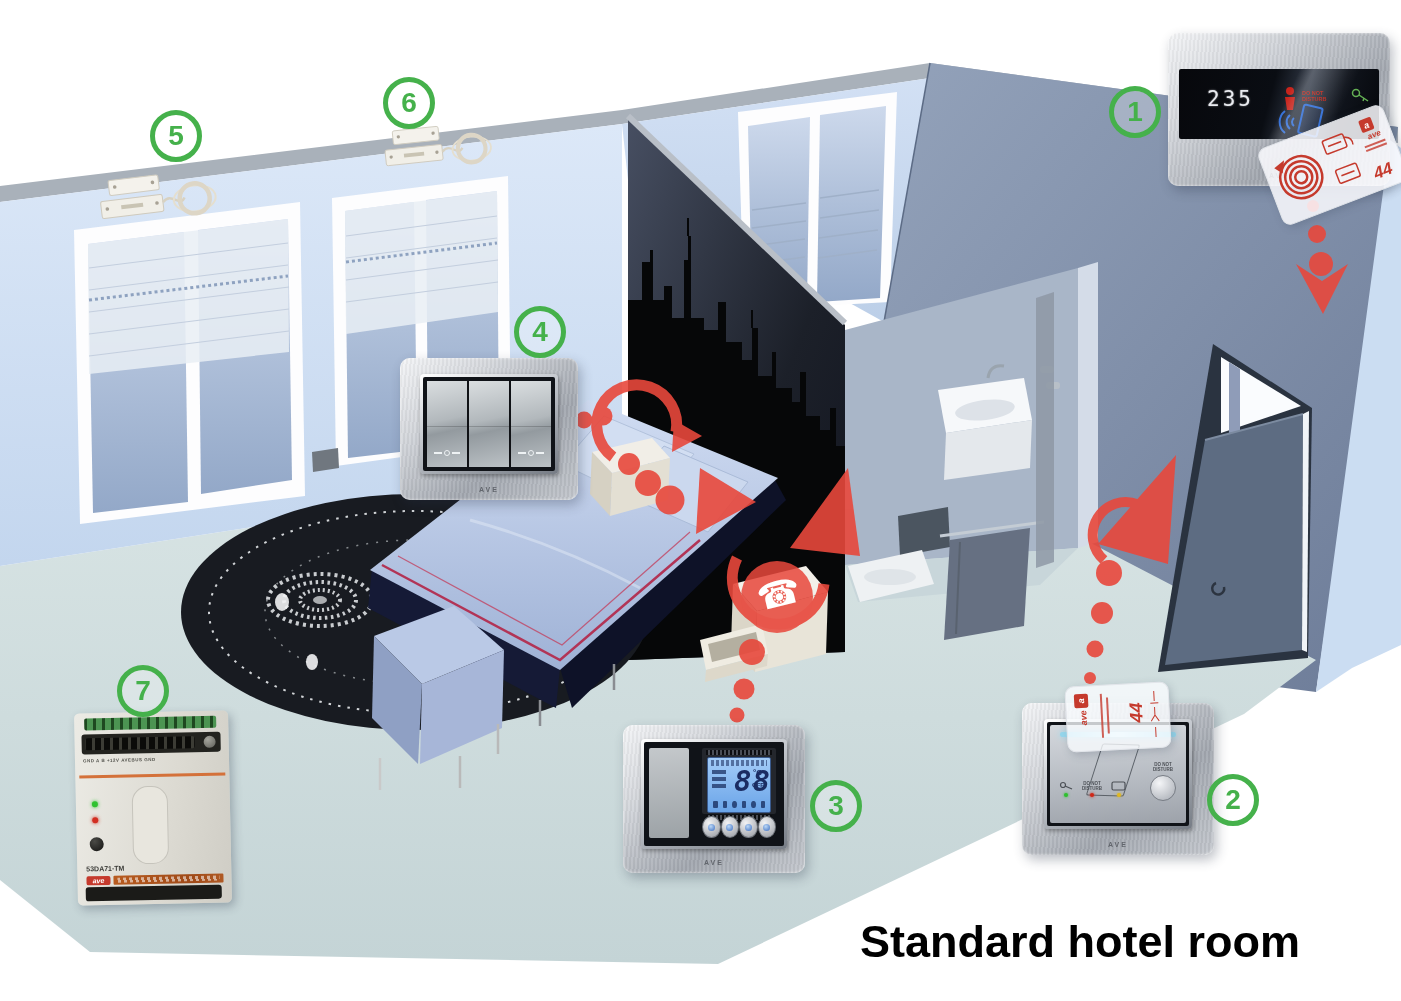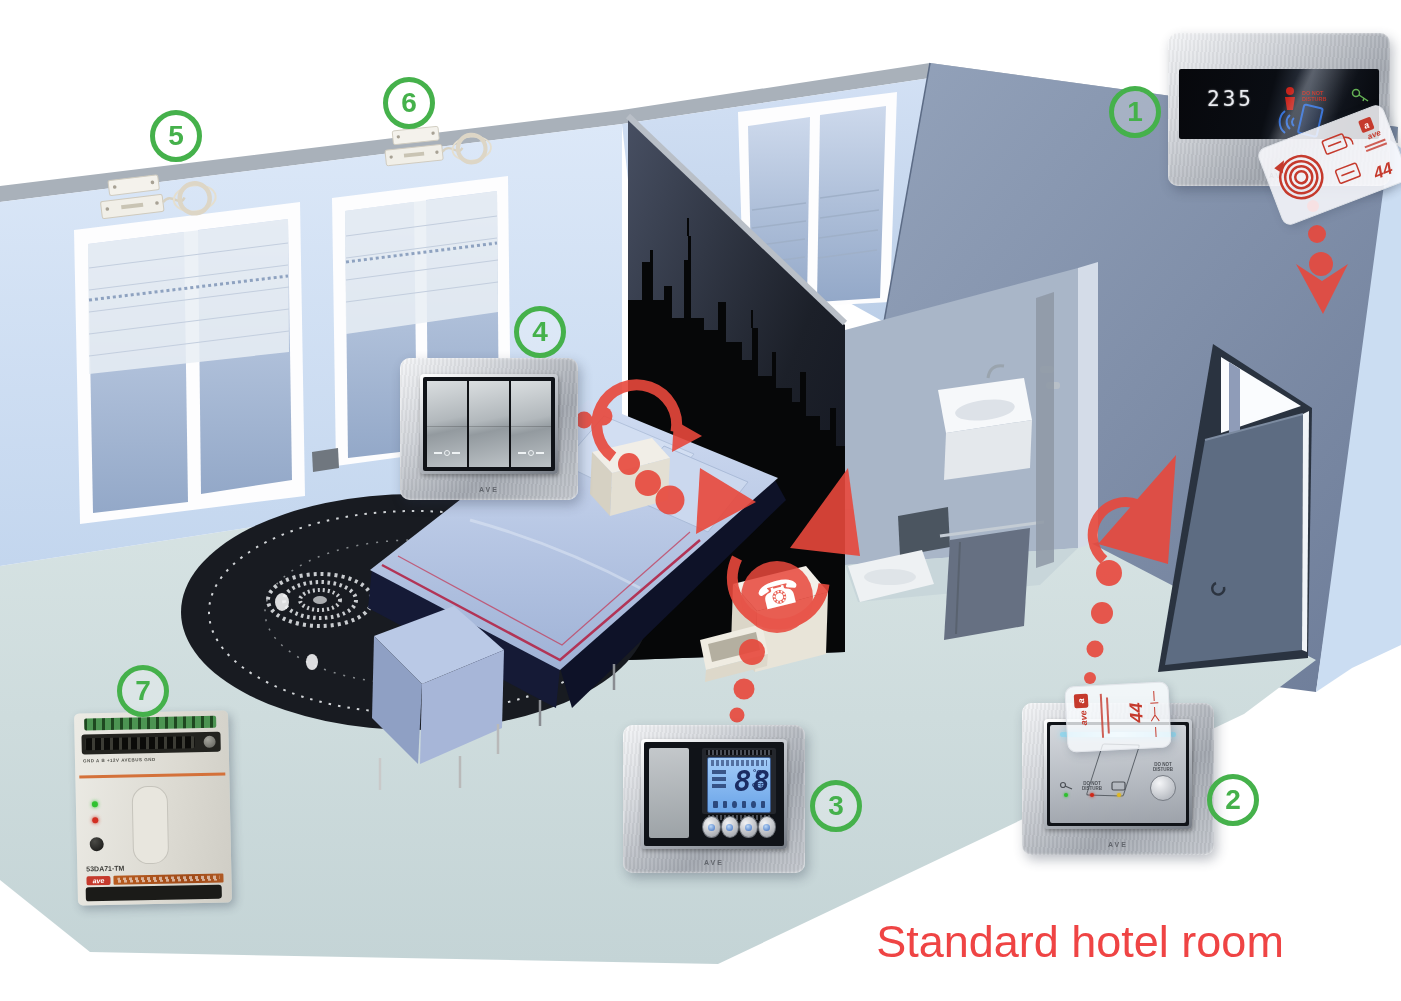--- a/index.html
+++ b/index.html
@@ -19,21 +19,21 @@
     font-size:7px;letter-spacing:2px;color:#62666d;font-weight:bold;z-index:5;}
   .bezel{position:absolute;background:linear-gradient(155deg,#ffffff,#c6cad0 40%,#767c85 100%);
     border-radius:4px;box-shadow:1px 2px 4px rgba(0,0,0,.35);}
   .gap{position:absolute;inset:3px;background:#101318;border-radius:2px;}
 
   
   .badge{position:absolute;width:42px;height:42px;border:5px solid #45b14b;border-radius:50%;
     color:#45b14b;font-weight:bold;font-size:28px;display:flex;align-items:center;justify-content:center;
     background:rgba(255,255,255,.25);z-index:6;}
   #title{position:absolute;left:850px;top:916px;width:460px;text-align:center;
-    font-size:45px;font-weight:normal;color:#ef4444;z-index:4;letter-spacing:0px;}
+    font-size:45px;font-weight:bold;color:#000000;z-index:4;letter-spacing:0px;}
 
   
   .glass{position:absolute;left:11px;right:11px;top:36px;height:70px;border-radius:2px;overflow:hidden;
     background:linear-gradient(105deg,#07080c 0%,#0a0d13 45%,#333b49 62%,#10141c 78%,#05070b 100%);}
   .glass:after{content:"";position:absolute;inset:0;
     background:linear-gradient(115deg,transparent 52%,rgba(255,255,255,.20) 58%,rgba(255,255,255,.05) 72%,transparent 78%);}
   .room-num{position:absolute;left:28px;top:18px;font-family:"DejaVu Sans Mono",monospace;
     font-size:21px;color:#e8eaef;letter-spacing:3px;text-shadow:0 0 2px rgba(255,255,255,.55);}
   .dnd-sm{position:absolute;font-size:5.5px;line-height:6px;font-weight:bold;color:#bc2014;}
   .cardwave{position:absolute;left:84px;top:34px;}

